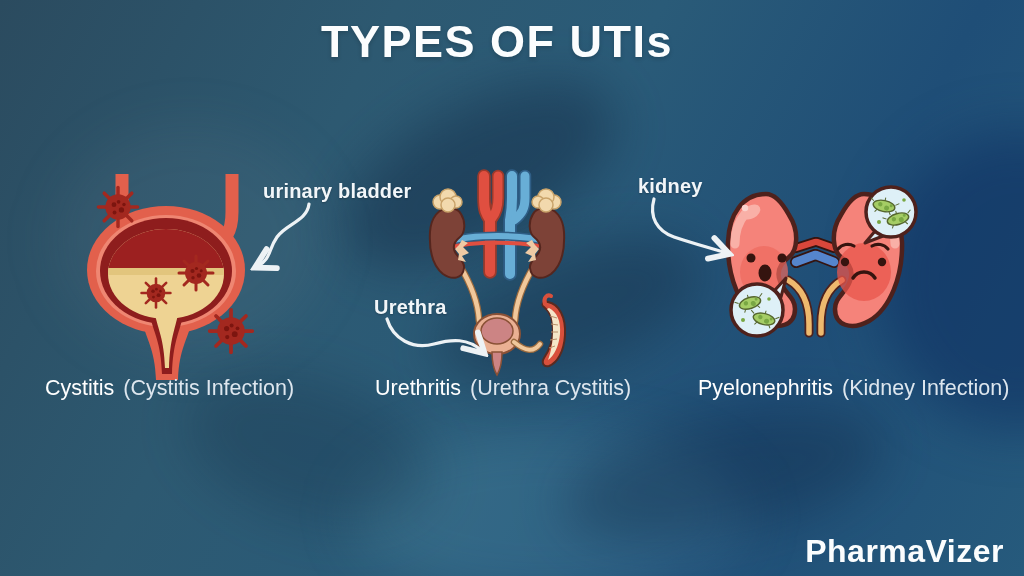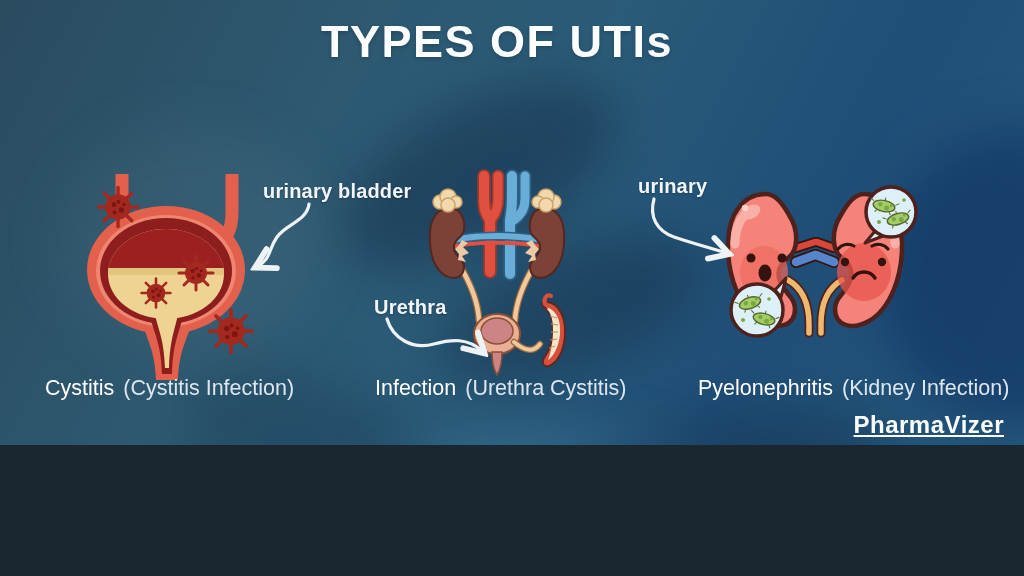--- a/index.html
+++ b/index.html
@@ -1,20 +1,20 @@
 <!DOCTYPE html>
 <html><head>
 <meta charset="utf-8">
 <style>
   html,body { margin:0; padding:0; background:#1a2730; }
   body { display:flex; justify-content:center; align-items:flex-start; }
   * { box-sizing:border-box; }
 
   .canvas {
-    position:relative; width:1024px; height:445px; overflow:hidden;
+    position:relative; width:1024px; height:576px; overflow:hidden;
     font-family:"Liberation Sans", sans-serif;
     background:linear-gradient(118deg,#2b4b5f 0%, #2d5971 30%, #2a5b78 50%, #1f4e77 74%, #265a7c 100%);
   }
 
   
   .blob { position:absolute; border-radius:50%; filter:blur(26px); pointer-events:none; }
   .b1 { left:330px; top:105px; width:300px; height:140px; background:rgba(17,39,66,.45); transform:rotate(-28deg); }
   .b2 { left:430px; top:250px; width:280px; height:120px; background:rgba(17,39,66,.40); transform:rotate(-20deg); }
   .b3 { left:878px; top:130px; width:280px; height:300px; background:rgba(12,45,96,.55); }
   .b4 { left:350px; top:430px; width:400px; height:170px; background:rgba(94,166,188,.22); }
@@ -45,21 +45,21 @@
 
   .caption { position:absolute; top:376px; font-size:21.5px; color:#ffffff; white-space:nowrap; }
   .caption .term { font-weight:400; color:#ffffff; }
   .caption .sub  { font-weight:400; color:#dde6ee; margin-left:3px; }
   .cap1 { left:45px; }
   .cap2 { left:375px; }
   .cap3 { left:698px; }
 
   .brand {
     position:absolute; right:20px; bottom:6px;
-    font-size:24px; font-weight:800; letter-spacing:.5px; color:#fbfdfe;text-decoration:underline;
+    font-size:32px; font-weight:800; letter-spacing:.5px; color:#fbfdfe;
   }
 </style>
 </head>
 <body>
 
 <div class="canvas">
 
   <div class="blob b1"></div>
   <div class="blob b2"></div>
   <div class="blob b3"></div>
@@ -277,28 +277,28 @@
     </defs>
     <g fill="none" stroke="#edf2f5" stroke-width="3.2" stroke-linecap="round">
       <path d="M309,204 C307,221 286,224 277,237 C268,250 271,259 258,266" marker-end="url(#ah)"></path>
       <path d="M387,319 C393,339 413,350 434,344 C452,339 468,338 482,351" marker-end="url(#ah)"></path>
       <path d="M654,199 C649,217 657,231 674,237 C692,243 710,248 726,253" marker-end="url(#ah)"></path>
     </g>
   </svg>
 
   <div class="ann ann1">urinary bladder</div>
   <div class="ann ann2">Urethra</div>
-  <div class="ann ann3">urinary</div>
+  <div class="ann ann3">kidney</div>
 
   <div class="caption cap1">
     <span class="term">Cystitis</span>
     <span class="sub">(Cystitis Infection)</span>
   </div>
   <div class="caption cap2">
-    <span class="term">Infection</span>
+    <span class="term">Urethritis</span>
     <span class="sub">(Urethra Cystitis)</span>
   </div>
   <div class="caption cap3">
     <span class="term">Pyelonephritis</span>
     <span class="sub">(Kidney Infection)</span>
   </div>
 
   <div class="brand">PharmaVizer</div>
 </div>
 

